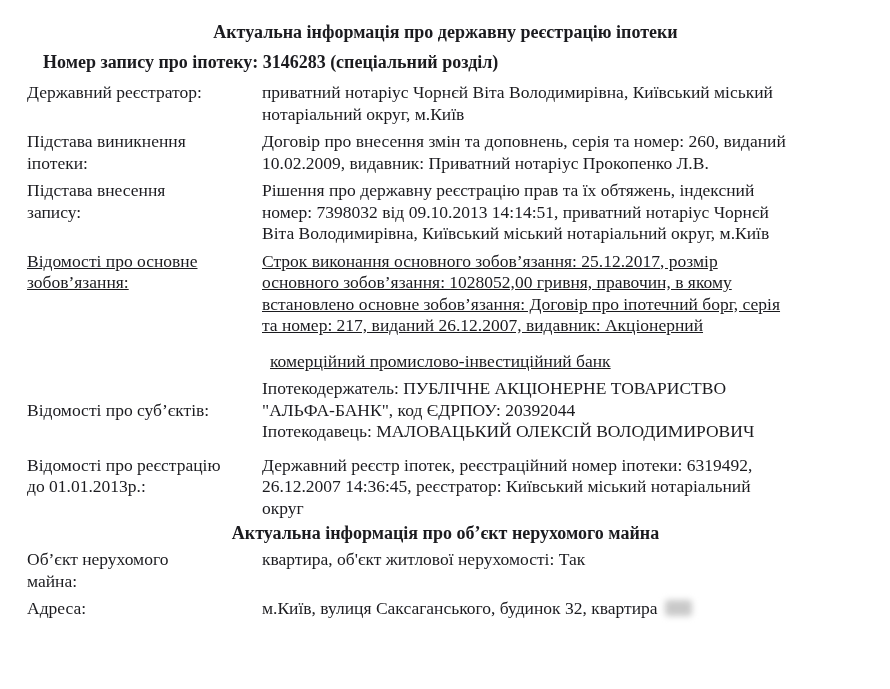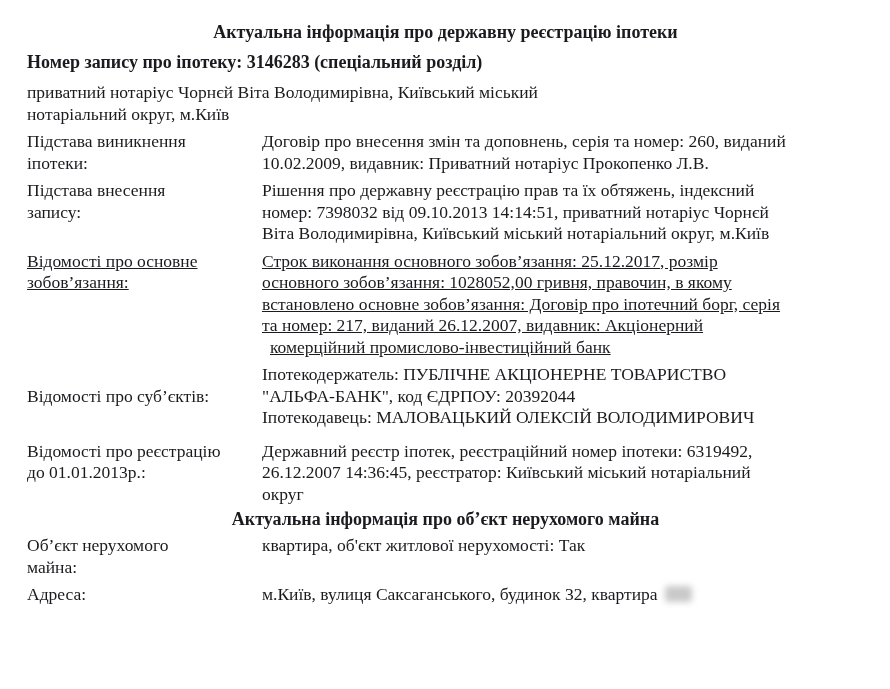--- a/index.html
+++ b/index.html
@@ -22,39 +22,40 @@
     text-align: center;
     line-height: 24px;
   }
   .title-registration { margin: 8px 0 6px 0; }
   .title-property { margin: 2px 0 4px 0; }
   .record-number {
     font-size: 18px;
     font-weight: bold;
     text-align: left;
     line-height: 24px;
-    margin: 0 0 8px 0;
+    margin: 0 0 8px 16px;
   }
   .field-row {
     display: flex;
     align-items: flex-start;
     margin-bottom: 6px;
     font-size: 17.5px;
     line-height: 21.5px;
   }
   .field-label {
     width: 235px;
     flex: 0 0 235px;
     white-space: pre-line;
   }
   .field-value {
     flex: 1 1 auto;
     white-space: pre;
   }
   .value-continued {
+    margin-top: 14px;
     padding-left: 8px;
     white-space: pre;
   }
   .row-main-obligation { margin-bottom: 6px; text-decoration: underline; }
   .row-subjects { margin-bottom: 12px; align-items: center; }
   .row-pre-2013 { margin-bottom: 2px; }
   .redaction {
     display: inline-block;
     width: 27px;
     height: 16px;
@@ -69,20 +70,21 @@
 <body>
 
 <div class="page">
 
   <div class="section-title title-registration">Актуальна інформація про державну реєстрацію іпотеки</div>
 
   <div class="record-number">Номер запису про іпотеку: 3146283 (спеціальний розділ)</div>
 
 
   <div class="field-row">
+    <div class="field-label">Державний реєстратор:</div>
     <div class="field-value">приватний нотаріус Чорнєй Віта Володимирівна, Київський міський
 нотаріальний округ, м.Київ</div>
   </div>
 
   <div class="field-row">
     <div class="field-label">Підстава виникнення
 іпотеки:</div>
     <div class="field-value">Договір про внесення змін та доповнень, серія та номер: 260, виданий
 10.02.2009, видавник: Приватний нотаріус Прокопенко Л.В.</div>
   </div>

